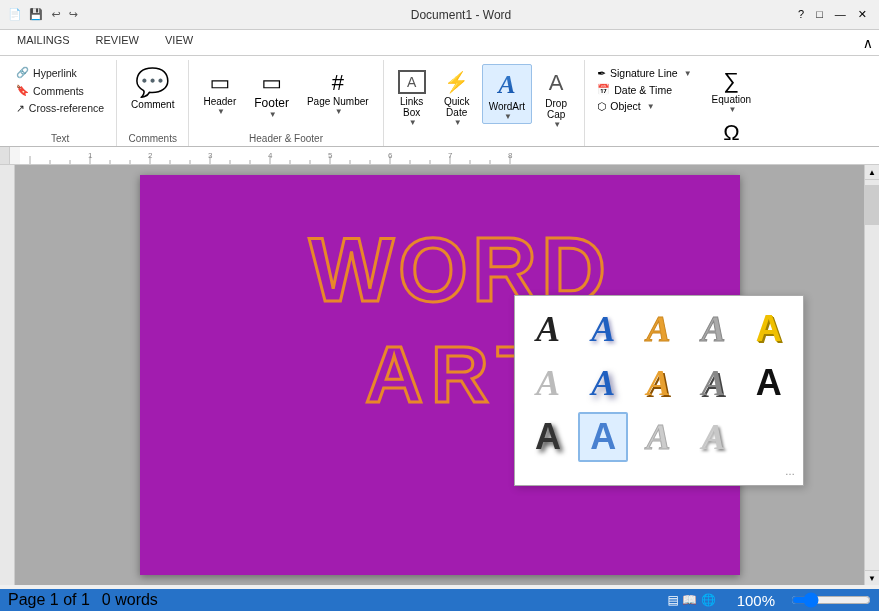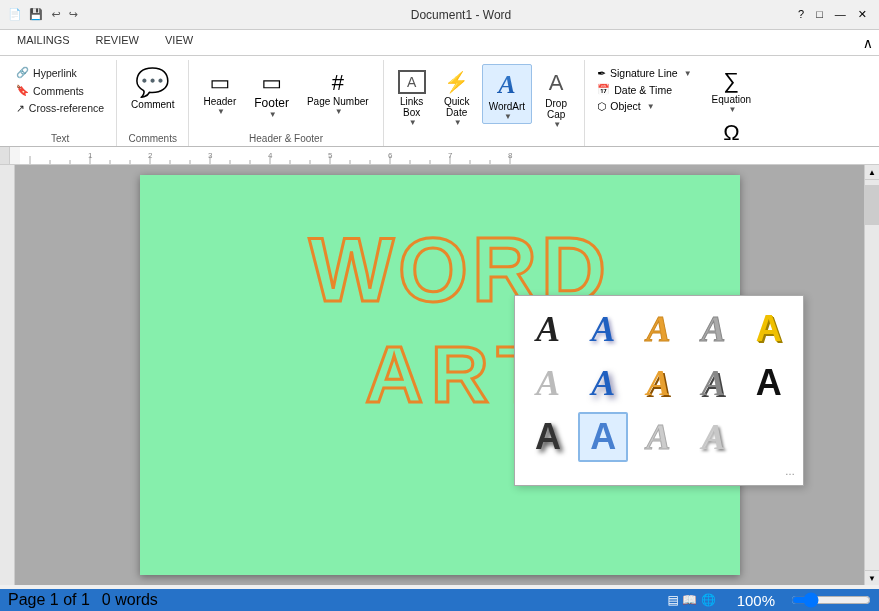--- a/index.html
+++ b/index.html
@@ -326,21 +326,21 @@
       <text x="488" y="12" font-size="8" fill="#888">8</text>
     </svg>
   </div>
 </div>
 
 <div style="display:flex; height: 420px; background:#ababab; position:relative;">
 
   <div style="width:15px; background:#e8e8e8; border-right:1px solid #ccc; flex-shrink:0;"></div>
 
   <div style="flex:1; overflow:auto; display:flex; justify-content:center; padding:10px 0;">
-    <div style="background:#86efac; width:600px; min-height:400px; box-shadow:0 2px 8px rgba(0,0,0,0.4); position:relative; flex-shrink:0;">
+    <div style="background:#a21caf; width:600px; min-height:400px; box-shadow:0 2px 8px rgba(0,0,0,0.4); position:relative; flex-shrink:0;">
 
       <div class="wordart-text">
         <div class="word-line">WORD</div>
         <div class="art-line">ART</div>
       </div>
     </div>
   </div>
 
   <div style="width:15px; background:#e8e8e8; border-left:1px solid #ccc; flex-shrink:0; display:flex; flex-direction:column;">
     <div style="width:100%; height:15px; display:flex; align-items:center; justify-content:center; font-size:8px; cursor:pointer; border-bottom:1px solid #ccc;">▲</div>

